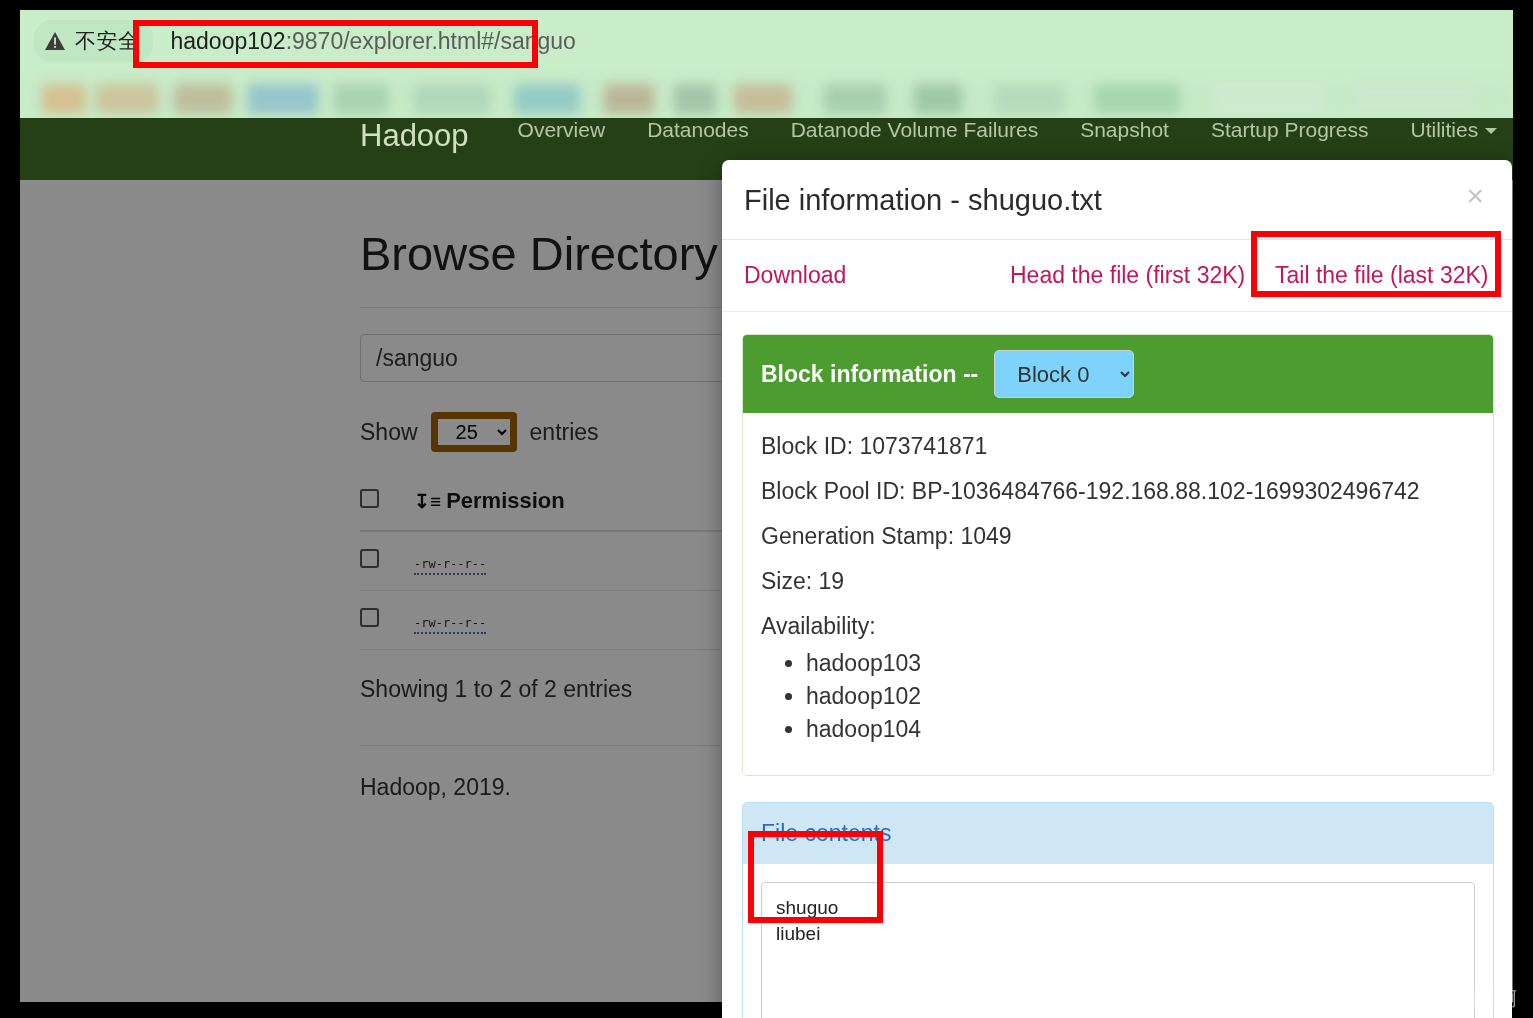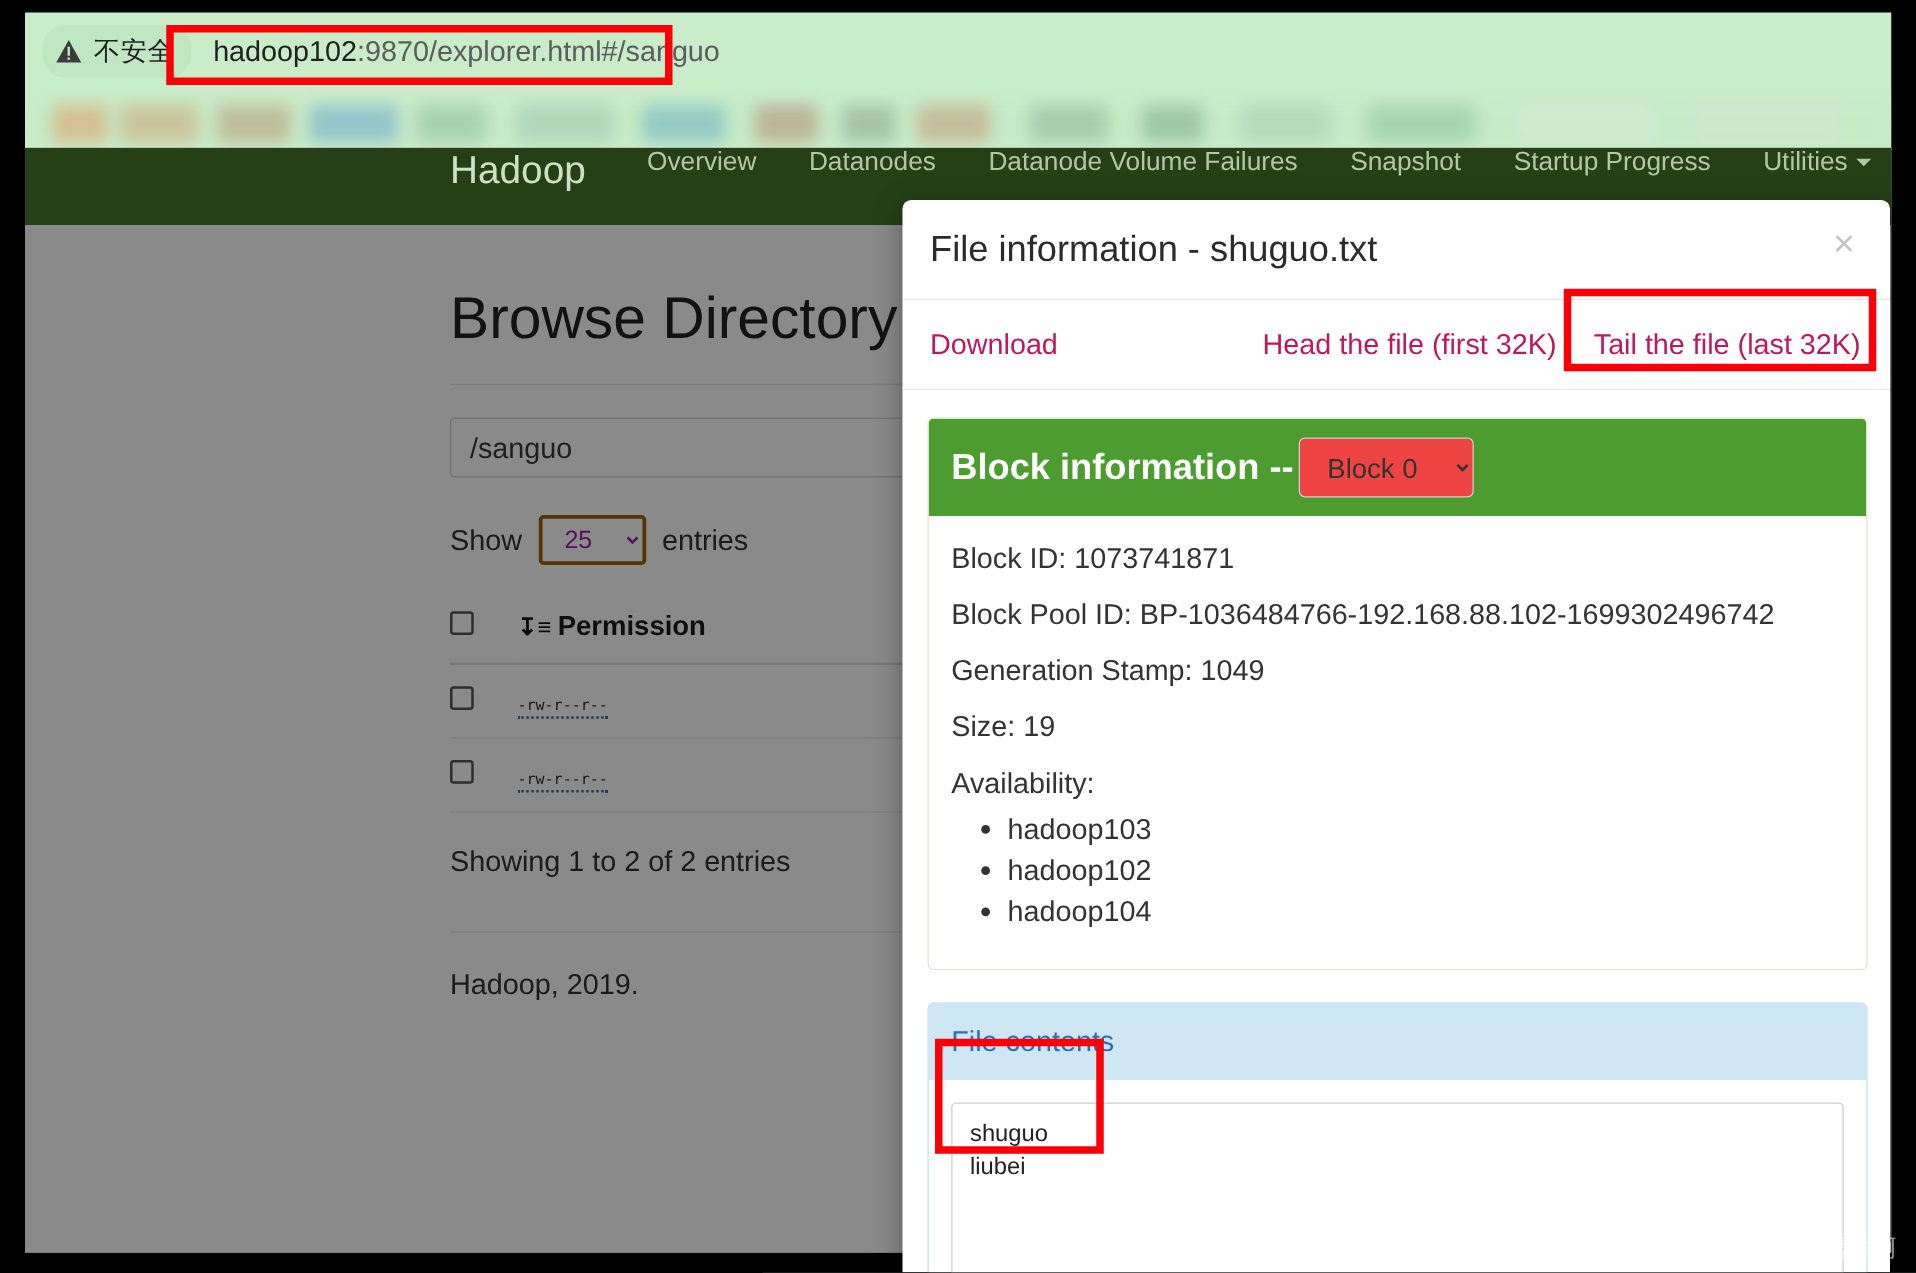--- a/index.html
+++ b/index.html
@@ -134,26 +134,26 @@
     background: #fff;
     font-family: "Liberation Sans", sans-serif;
   }
   .show-row {
     display: flex; align-items: center; gap: 13px;
     margin-top: 30px;
     font-size: 23px; color: #333;
   }
   .show-select {
     width: 86px; height: 40px;
-    border: 3px solid #a16207;
+    border: 7px solid #a16207;
     border-radius: 4px;
     font-size: 20px;
     padding-left: 14px;
     background: #fff;
-    color: #a21caf;
+    color: #000000;
     font-family: "Liberation Sans", sans-serif;
   }
   table.files { border-collapse: collapse; margin-top: 26px; width: 900px; }
   table.files th {
     text-align: left;
     font-size: 22px;
     color: #1a1a1a;
     padding: 10px 0 16px 0;
     border-bottom: 2px solid #dedede;
     font-weight: bold;
@@ -246,29 +246,29 @@
     border-radius: 5px;
     overflow: hidden;
   }
   .panel-green-head {
     background: #4d9c2f;
     padding: 15px 18px;
     display: flex; align-items: center; gap: 0;
   }
   .panel-green-head .label {
     color: #fff;
-    font-size: 29px;
+    font-size: 23px;
     font-weight: bold;
-    margin-right: 4px;
+    margin-right: 16px;
   }
   .block-select {
     width: 140px; height: 48px;
     border: 1px solid #cfcfcf;
     border-radius: 5px;
-    background: #ef4444;
+    background: #7dd3fc;
     font-size: 22px;
     color: #333;
     padding-left: 18px;
     font-family: "Liberation Sans", sans-serif;
   }
   .panel-green-body { background: #fff; padding: 20px 18px 26px 18px; }
   .kv { font-size: 23px; color: #333; margin: 0 0 18px 0; }
   .avail-label { font-size: 23px; color: #333; margin: 0 0 10px 0; }
   ul.avail { margin: 0; padding-left: 45px; }
   ul.avail li { font-size: 23px; color: #333; margin-bottom: 6px; }

